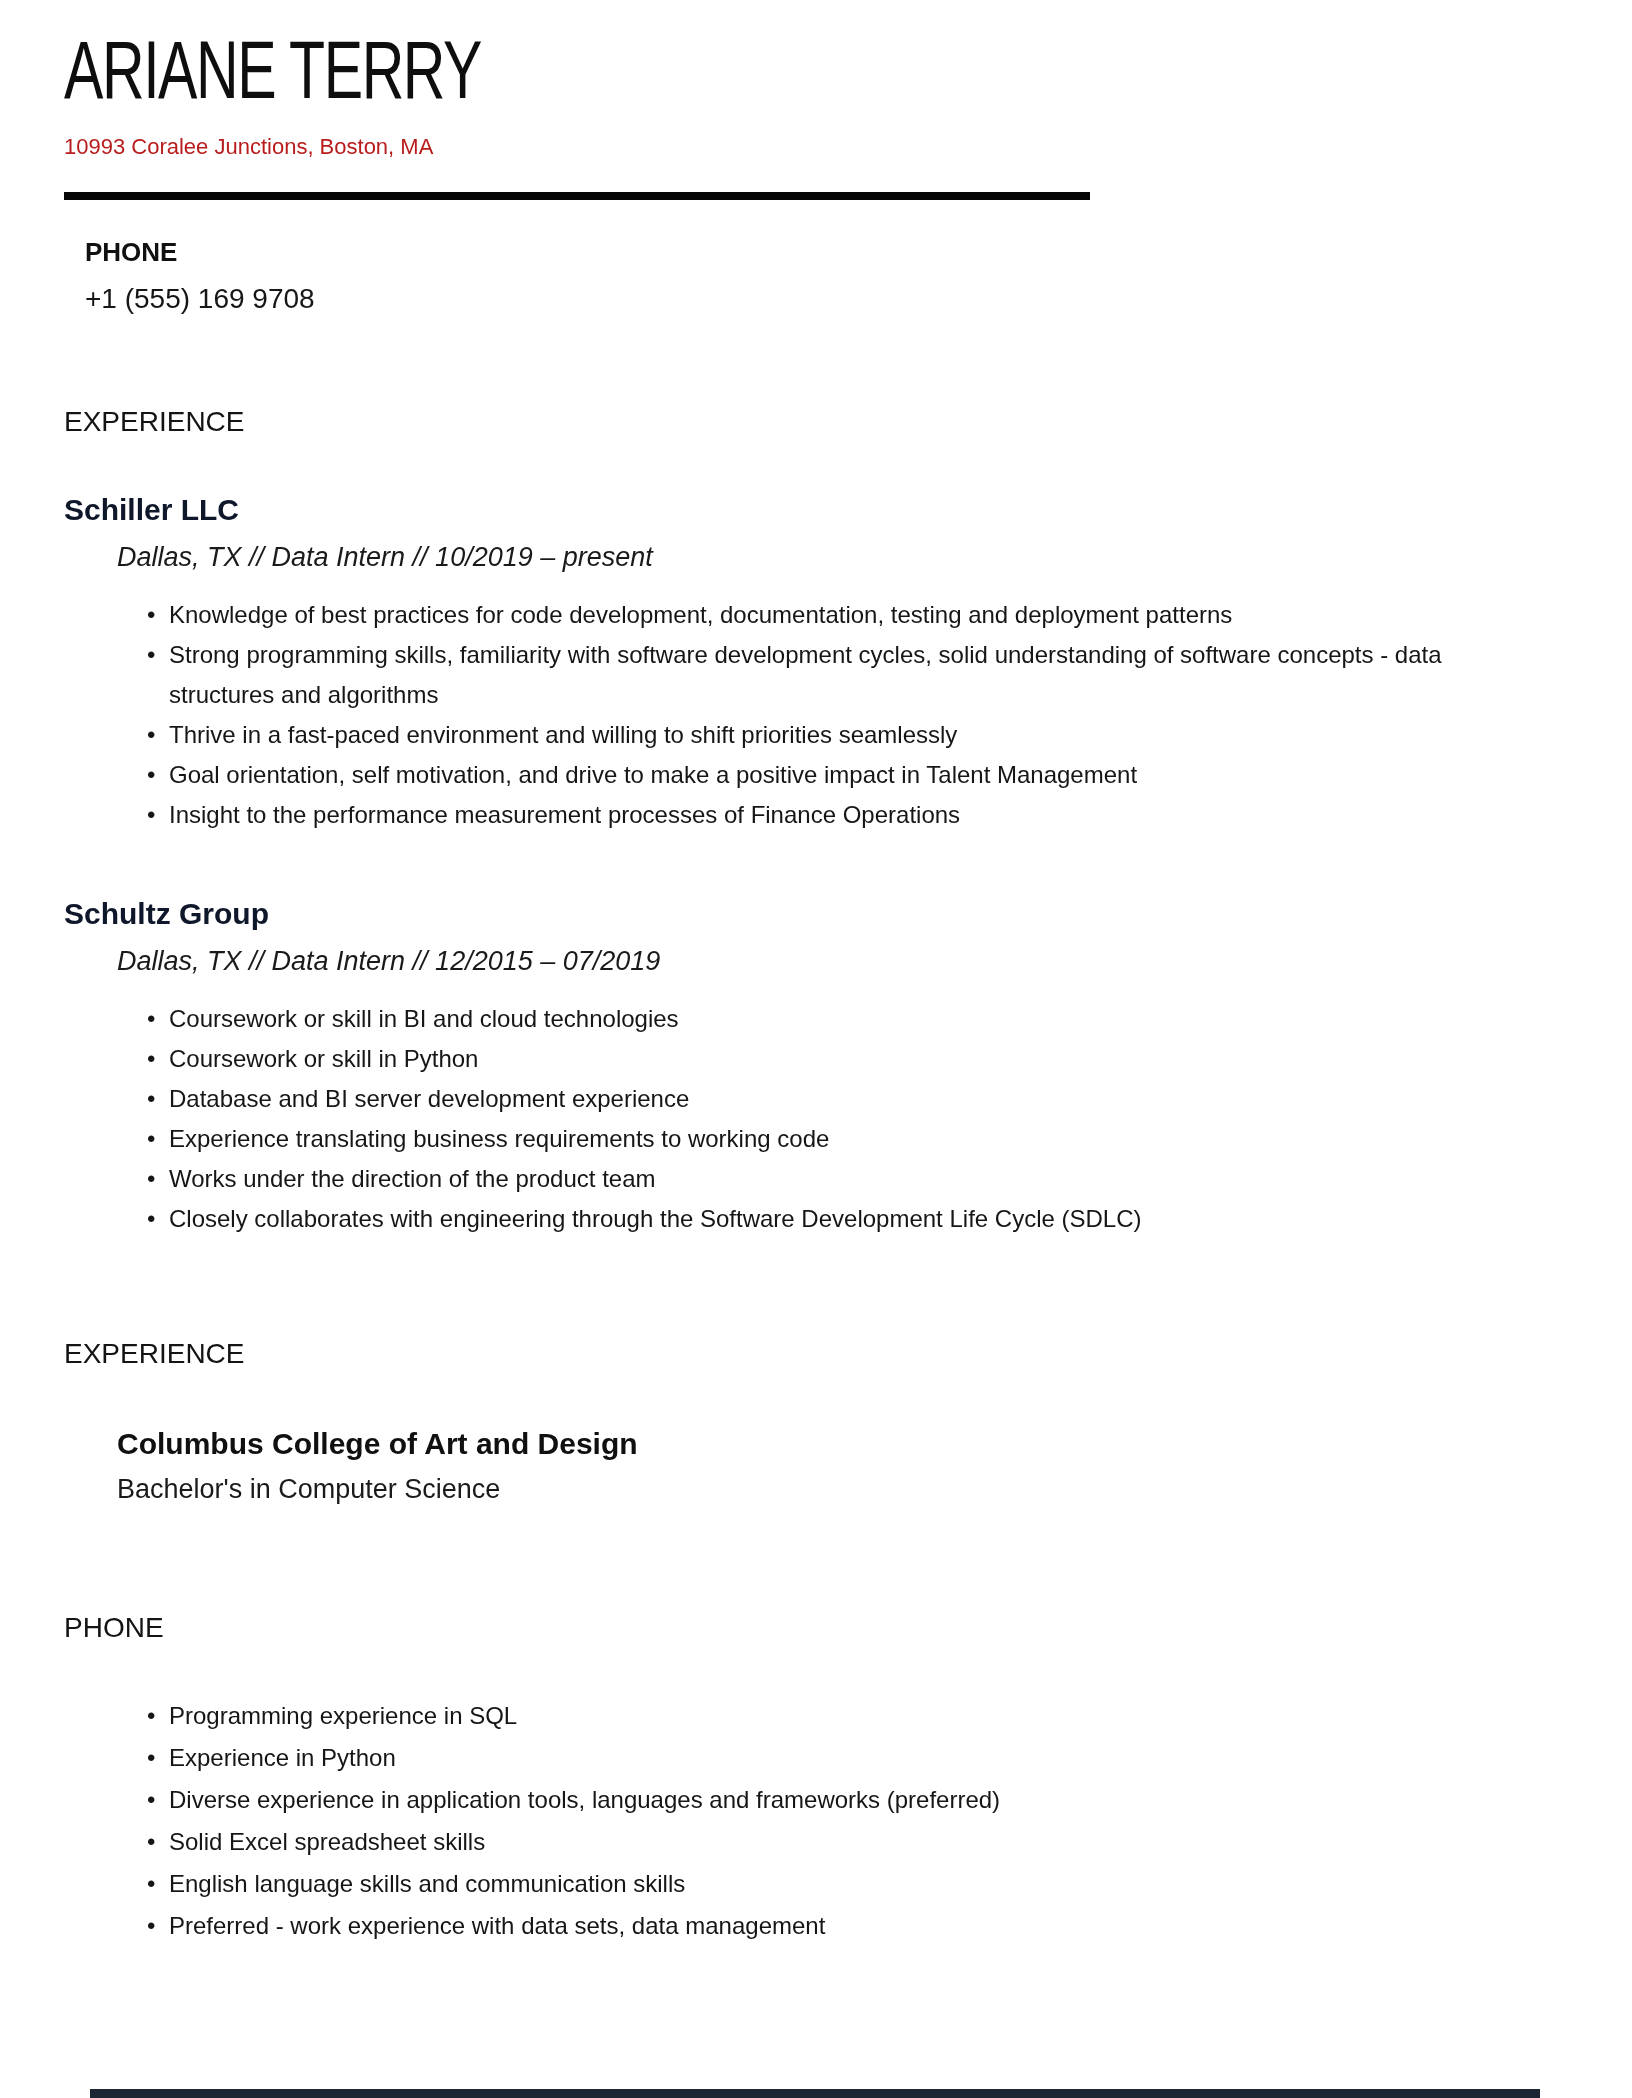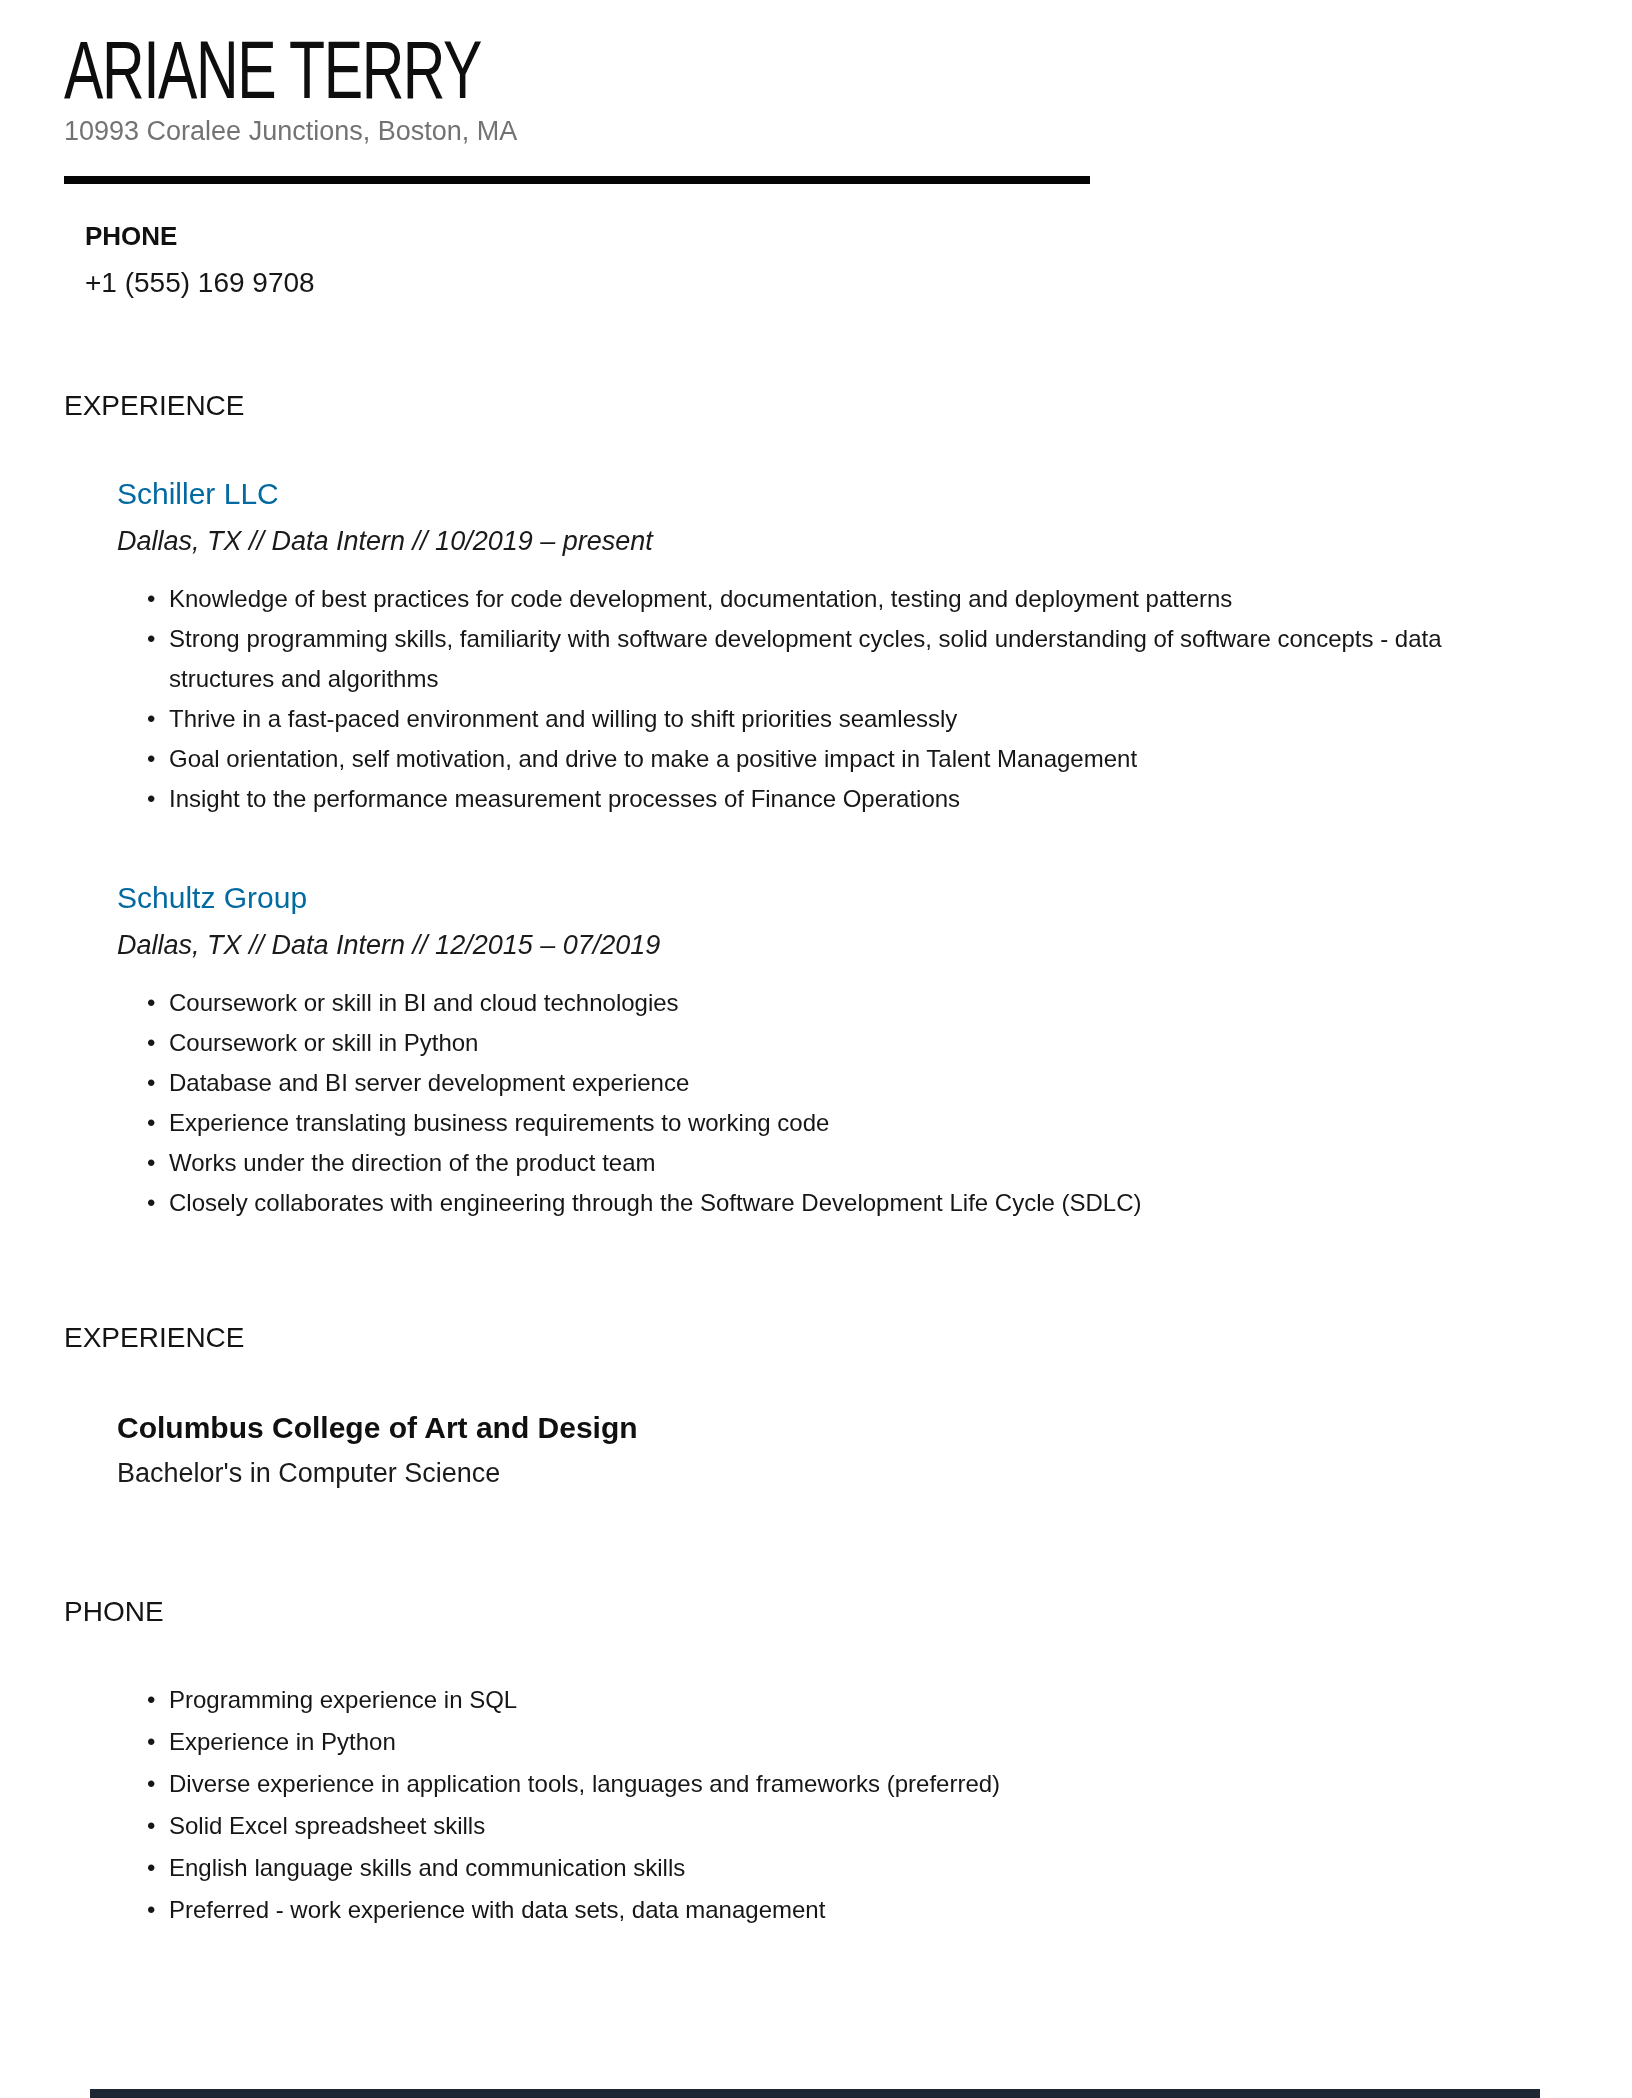--- a/index.html
+++ b/index.html
@@ -18,24 +18,24 @@
     font-size: 82px;
     font-weight: 400;
     letter-spacing: -2px;
     line-height: 84px;
     color: #0e0e0e;
     transform: scaleX(0.72);
     transform-origin: 0 50%;
     white-space: nowrap;
   }
   .address {
-    margin-top: 4px;
-    font-size: 27px;
+    margin-top: 20px;
+    font-size: 22px;
     line-height: 30px;
-    color: #737373;
+    color: #b91c1c;
   }
   .divider {
     margin-top: 30px;
     width: 1026px;
     height: 8px;
     background: #050505;
   }
   .contact { margin-top: 38px; margin-left: 21px; }
   .contact-label {
     font-size: 26px;
@@ -53,25 +53,24 @@
     font-size: 28px;
     font-weight: 400;
     line-height: 30px;
     color: #141414;
   }
   .section-label.experience { margin-top: 92px; }
   .section-label.education { margin-top: 100px; }
   .section-label.skills { margin-top: 108px; }
   .company {
     margin-top: 56px;
-    margin-left: 53px;
     font-size: 30px;
-    font-weight: 400;
+    font-weight: 700;
     line-height: 34px;
-    color: #0369a1;
+    color: #0f172a;
   }
   .company.second { margin-top: 62px; }
   .job-meta {
     margin-top: 14px;
     margin-left: 53px;
     font-size: 27px;
     line-height: 32px;
     color: #1a1a1a;
     font-style: italic;
   }

